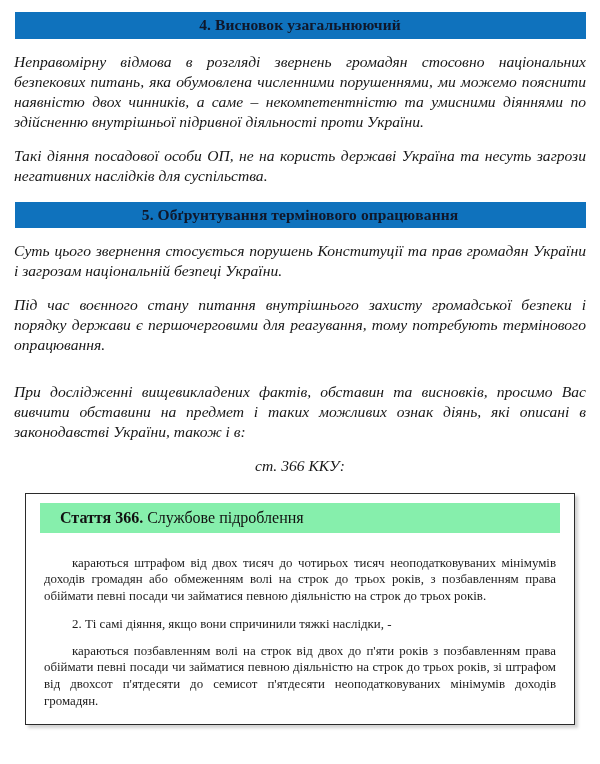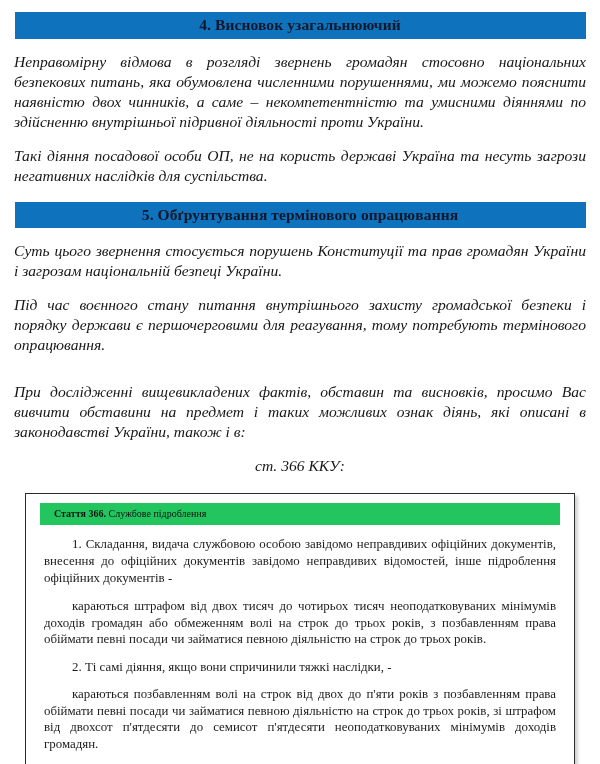--- a/index.html
+++ b/index.html
@@ -67,24 +67,24 @@
     width: 550px;
     border: 1.4px solid #2b2b2b;
     background: #ffffff;
     box-shadow: 3px 3px 3px rgba(0,0,0,0.18);
     padding: 0;
   }
   .statute-inner {
     padding: 9px 14px 14px 14px;
   }
   .statute-title {
-    background: #22c55e;
+    background: #86efac;
     margin: 0 0 0 0;
-    padding: 5px 8px 5px 14px;
-    font-size: 10px;
+    padding: 5px 8px 5px 20px;
+    font-size: 16px;
     line-height: 1.2;
     color: #111111;
   }
   .statute-title b { font-weight: bold; }
   .statute-p {
     margin: 0;
     padding: 0 4px 0 4px;
     font-size: 12.9px;
     line-height: 1.30;
     text-align: justify;
@@ -144,21 +144,20 @@
   <div class="statute-box">
     <div class="statute-inner">
 
       <div class="statute-title">
         <b>Стаття 366.</b>
         <span>Службове підроблення</span>
       </div>
 
       <div class="st-gap"></div>
 
-      <p class="statute-p">1. Складання, видача службовою особою завідомо неправдивих офіційних документів, внесення до офіційних документів завідомо неправдивих відомостей, інше підроблення офіційних документів -</p>
 
       <div class="st-gap"></div>
 
       <p class="statute-p">караються штрафом від двох тисяч до чотирьох тисяч неоподатковуваних мінімумів доходів громадян або обмеженням волі на строк до трьох років, з позбавленням права обіймати певні посади чи займатися певною діяльністю на строк до трьох років.</p>
 
       <div class="st-gap"></div>
 
       <p class="statute-p">2. Ті самі діяння, якщо вони спричинили тяжкі наслідки, -</p>
 
       <div class="st-gap-sm"></div>

